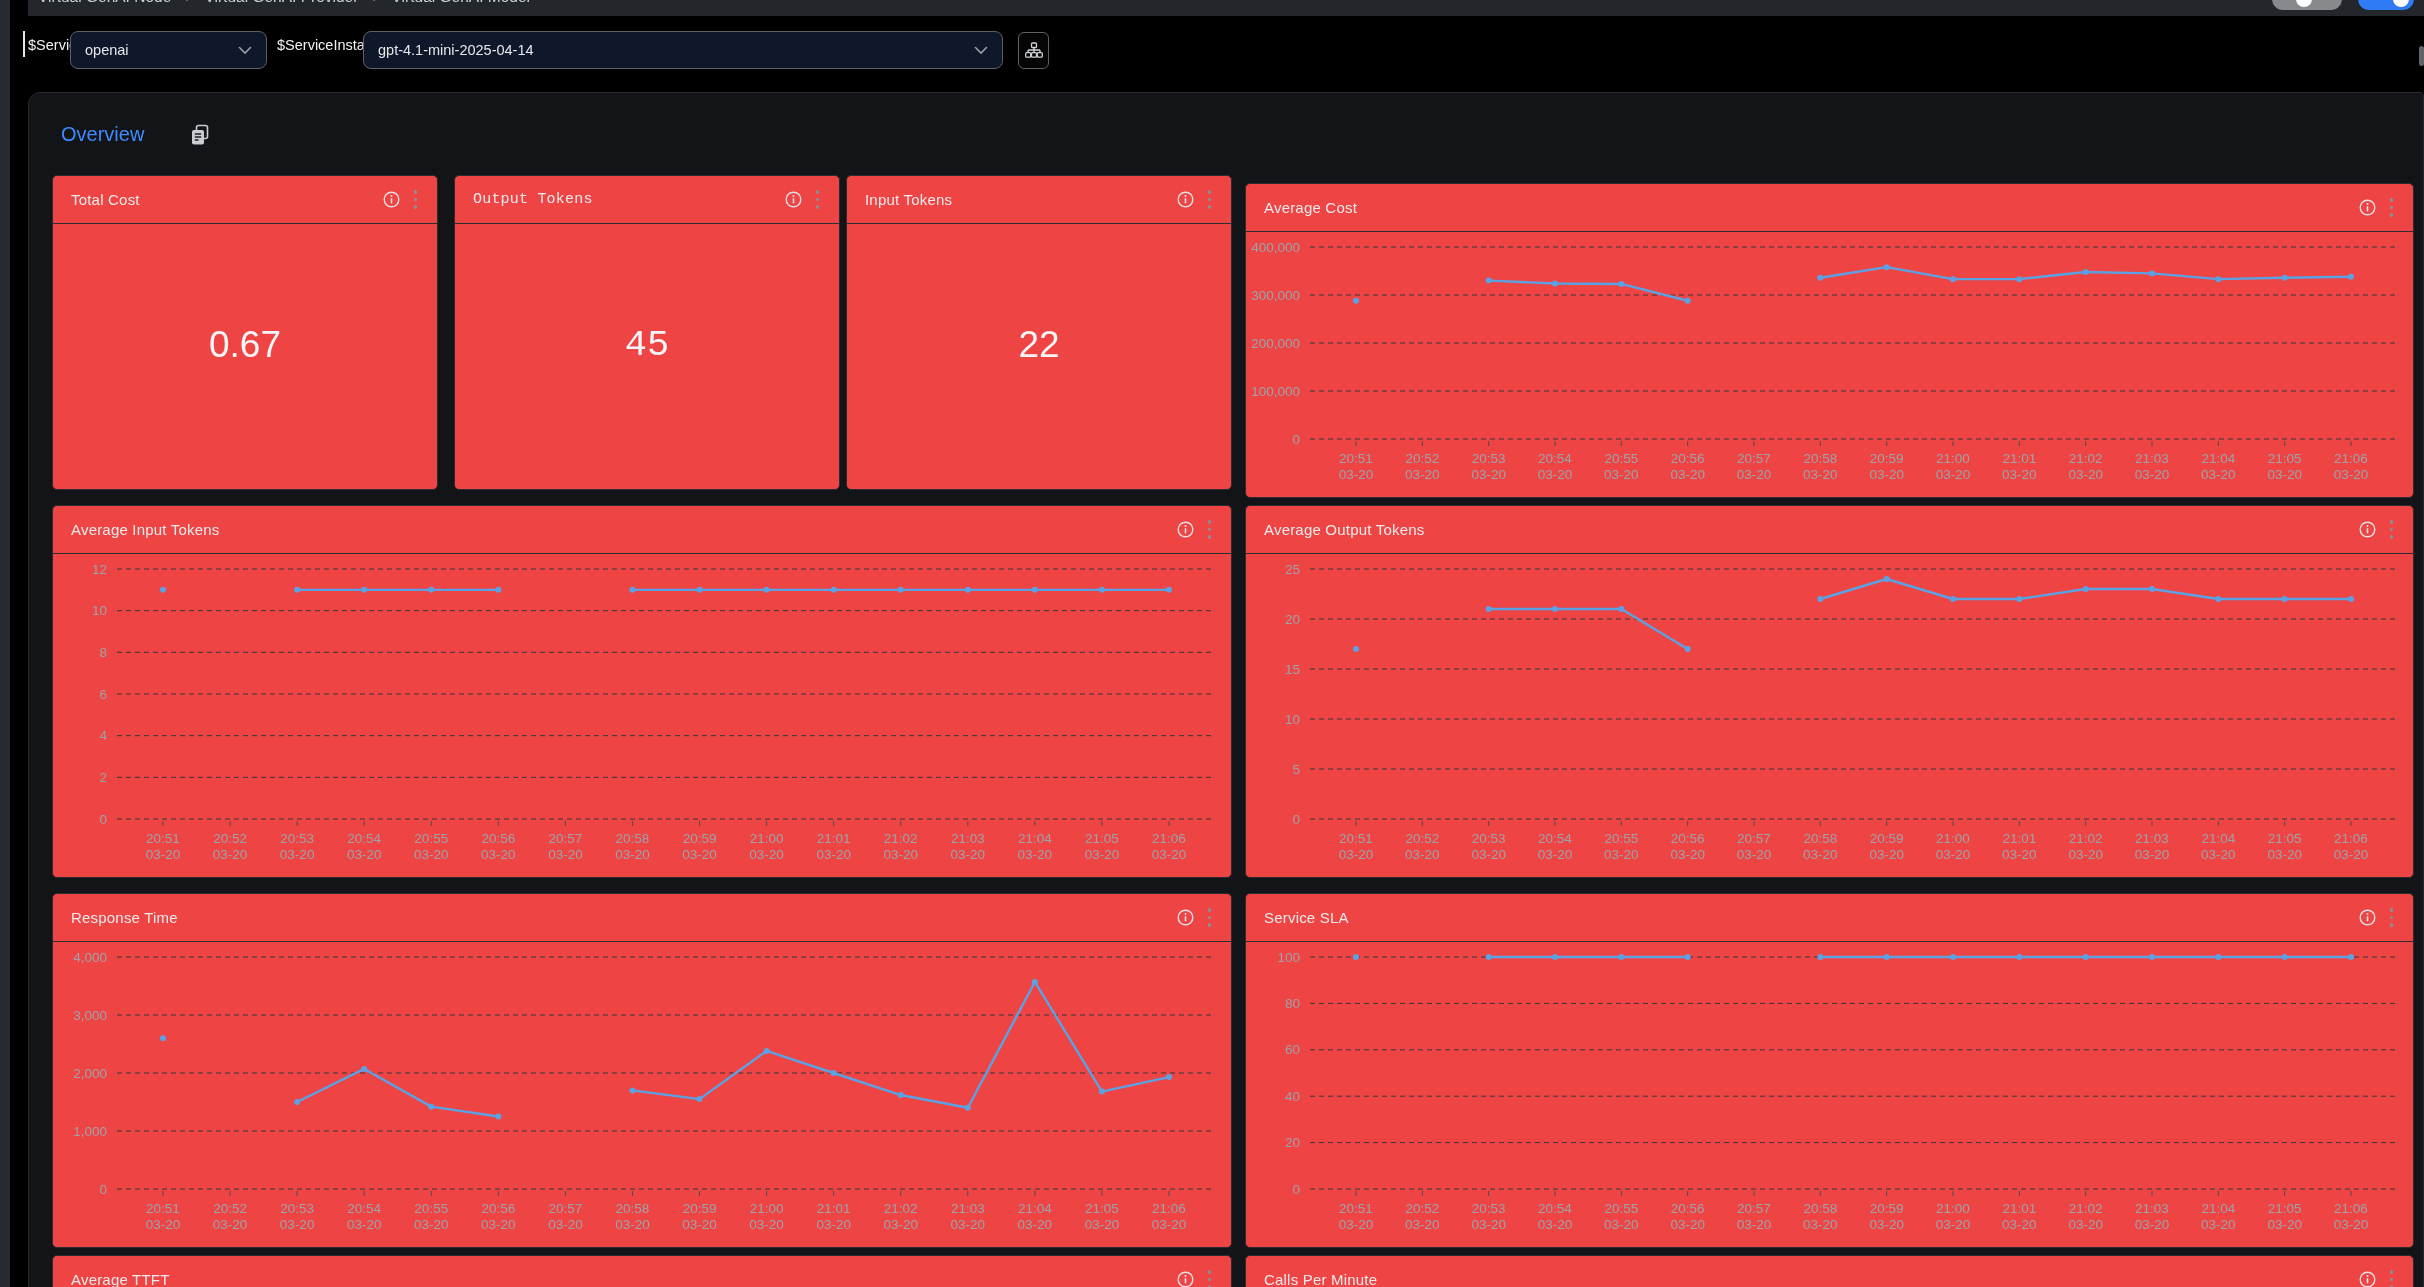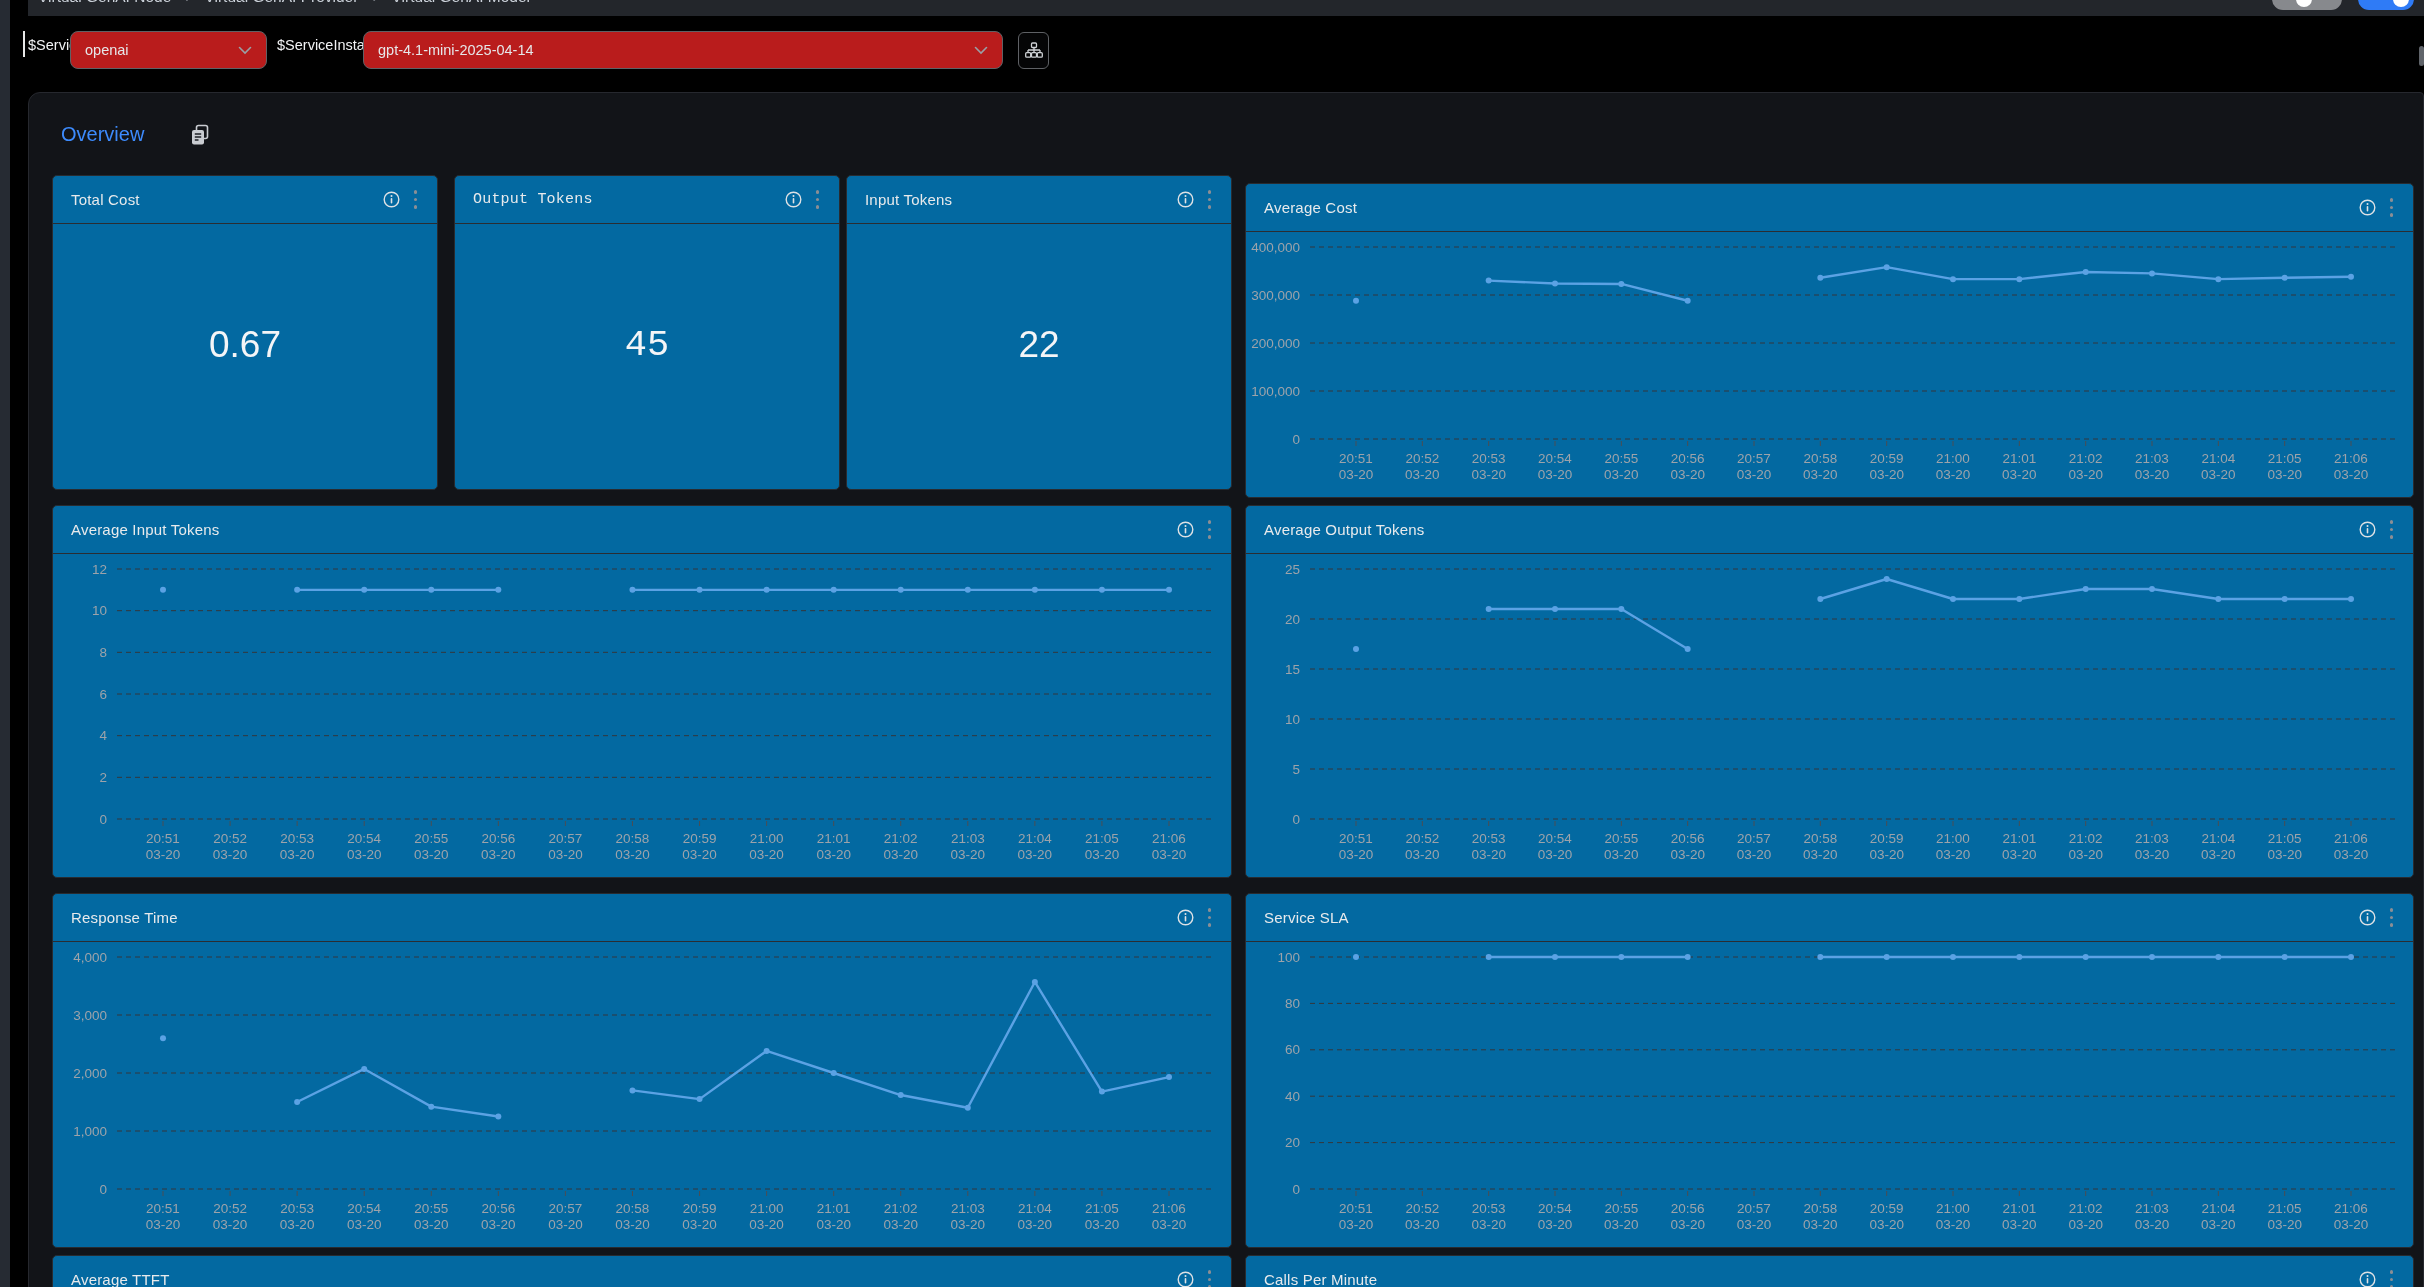--- a/index.html
+++ b/index.html
@@ -14,32 +14,32 @@
   .toggle { position:absolute; top:-12px; height:22px; border-radius:11px; }
   .toggle .knob { position:absolute; top:3px; width:16px; height:16px; border-radius:50%; background:#fff; }
   .toggle-off { left:2244px; width:70px; background:#87898d; }
   .toggle-off .knob { left:24px; }
   .toggle-on { left:2330px; width:56px; background:#2f7bf6; }
   .toggle-on .knob { right:5px; }
   
   .vars-row { position:absolute; left:10px; top:16px; width:2414px; height:76px; background:#000; }
   .text-cursor { position:absolute; left:13px; top:15px; width:2px; height:26px; background:#e8e8e8; }
   .var-label { position:absolute; top:21px; font-size:14.5px; color:#f2f3f5; }
-  .select { position:absolute; top:15px; height:38px; background:#b91c1c; border:1px solid #5f6165;
+  .select { position:absolute; top:15px; height:38px; background:#0f172a; border:1px solid #5f6165;
             border-radius:8px; display:flex; align-items:center; padding:0 14px; color:#e6e7e9; font-size:14.5px; }
   .select .chev { margin-left:auto; display:flex; }
   .icon-btn { position:absolute; top:16px; width:31px; height:37px; border:1px solid #5f6165; border-radius:6px;
               background:#050506; display:flex; align-items:center; justify-content:center; }
   
   .container { position:absolute; left:28px; top:92px; width:2396px; height:1500px;
                background:#121418; border:1px solid #26282e; border-radius:12px 4px 0 0; }
   .tab-row { position:absolute; left:32px; top:30px; display:flex; align-items:center; gap:46px; }
   .tab-overview { color:#3d8bfd; font-size:20px; cursor:pointer; }
   
-  .panel { position:absolute; background:#0369a1; border:1px solid #282b30; border-radius:5px; overflow:hidden; }
+  .panel { position:absolute; background:#ef4444; border:1px solid #282b30; border-radius:5px; overflow:hidden; }
   .panel-header { height:48px; display:flex; align-items:center; padding:0 18px; border-bottom:1px solid #2a2d32; }
   .panel-title { font-size:15px; font-weight:500; color:#e8eaec; letter-spacing:.2px; }
   .header-icons { margin-left:auto; display:flex; align-items:center; gap:12px; }
   .kebab { display:flex; flex-direction:column; gap:4px; padding:2px; }
   .kebab i { width:3.5px; height:3.5px; border-radius:50%; background:#8a8e95; }
   .panel-body { position:absolute; left:0; top:49px; right:0; bottom:0; }
   .stat-body { display:flex; align-items:center; justify-content:center; padding-bottom:24px; }
   .stat-value { font-size:37px; color:#f4f5f7; }
   .chart-body svg { display:block; }
   .scroll-thumb { position:absolute; right:0; top:46px; width:5px; height:20px; background:#60646a; border-radius:3px; }

